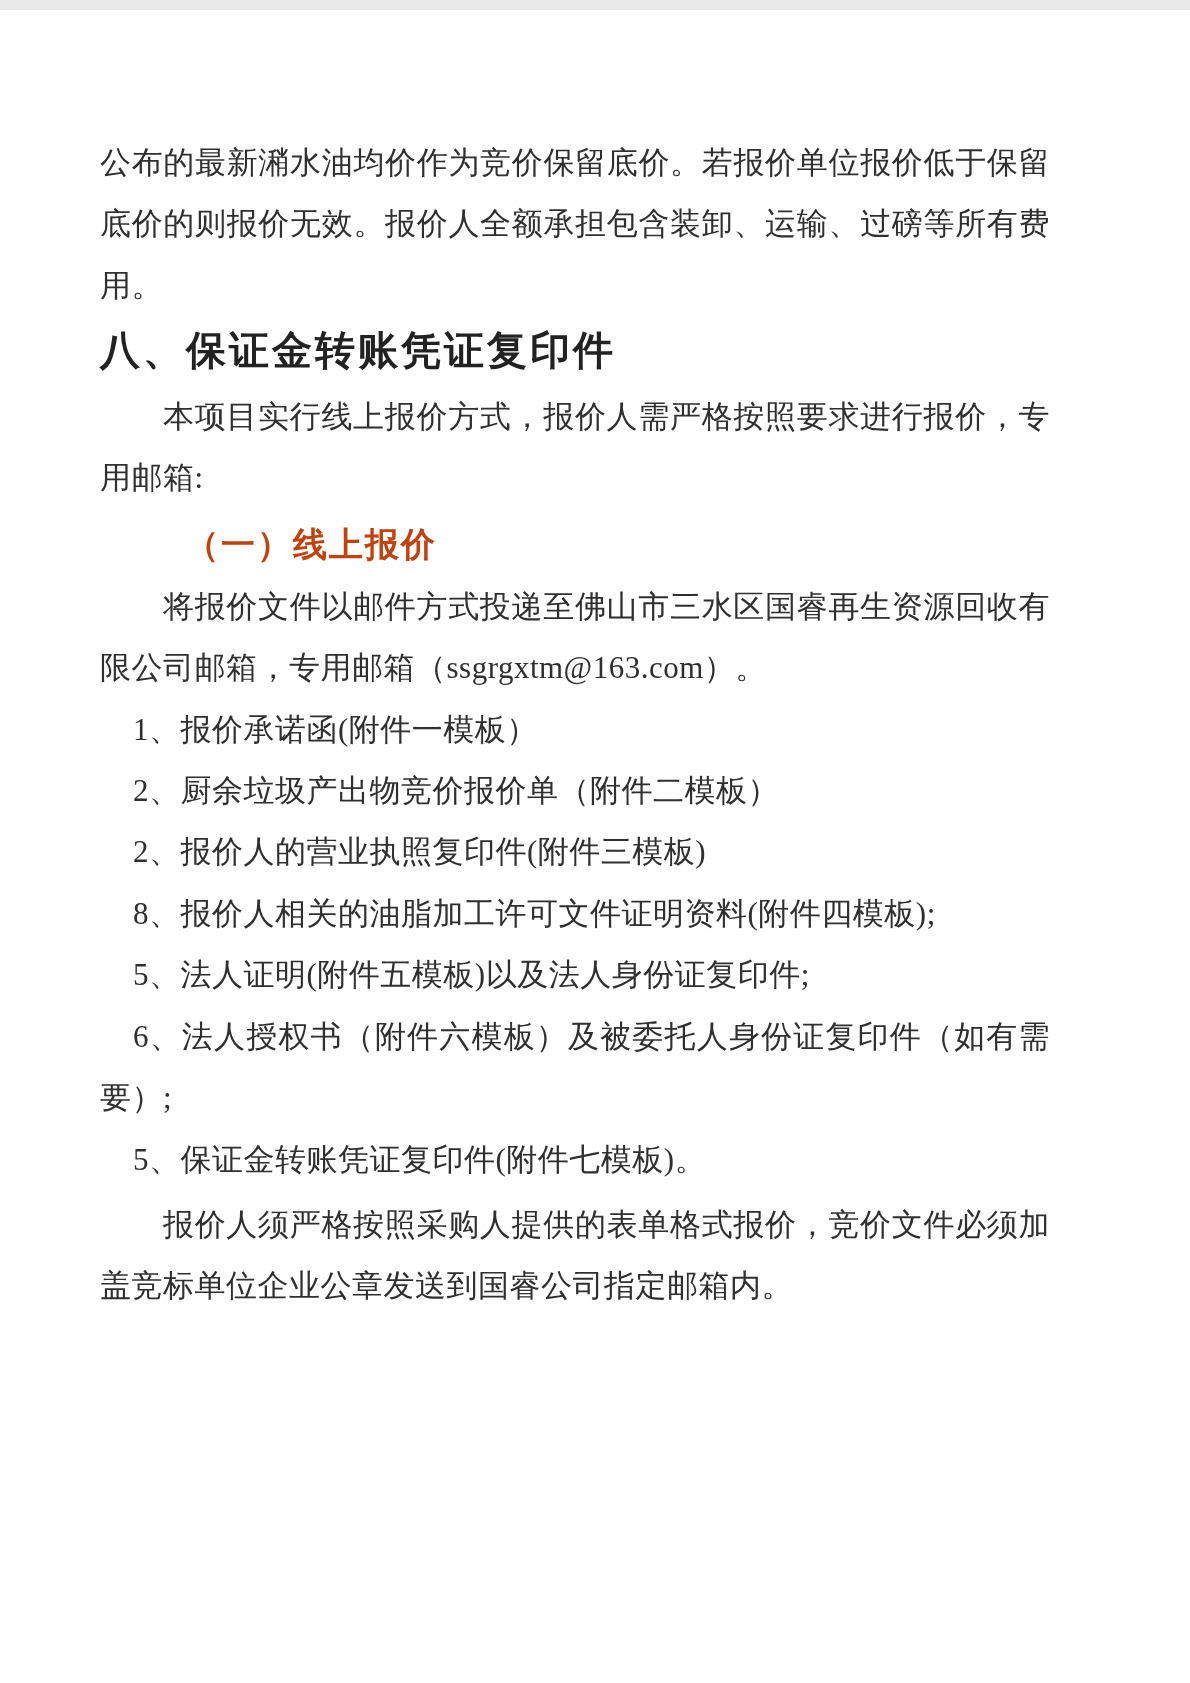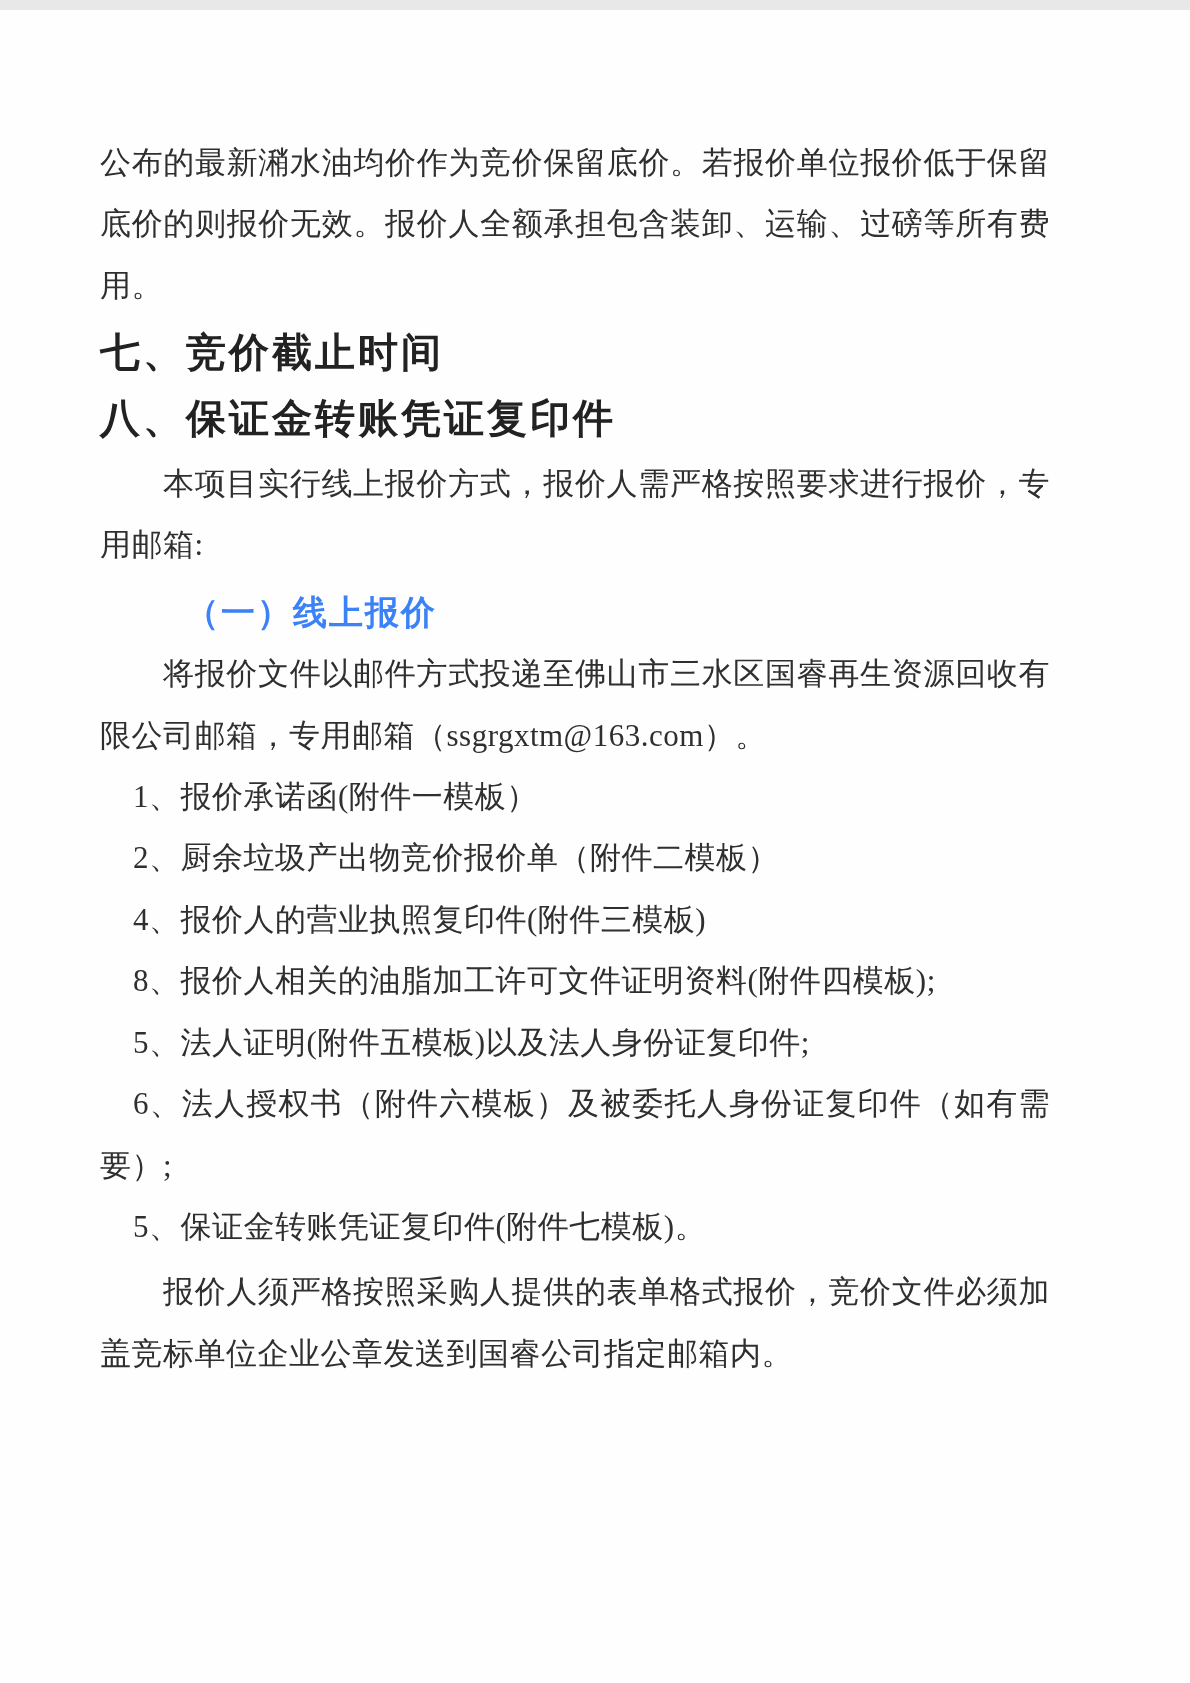--- a/index.html
+++ b/index.html
@@ -45,50 +45,49 @@
     letter-spacing: 3px;
     color: #222222;
     margin: 0;
   }
   .h2 {
     font-family: Liberation Sans, sans-serif;
     font-weight: 700;
     font-size: 34px;
     line-height: 61.4px;
     letter-spacing: 2px;
-    color: #3b82f6;
+    color: #c2410c;
     margin: 0 0 0 85px;
   }
   .mt4  { margin-top: 4px; }
   .mt6  { margin-top: 6px; }
   .mt10 { margin-top: 10px; }
 </style>
 </head>
 <body>
 
 <div class="page">
   <div class="content">
 
     <p class="p">公布的最新潲水油均价作为竞价保留底价。若报价单位报价低于保留底价的则报价无效。报价人全额承担包含装卸、运输、过磅等所有费用。</p>
 
-    <h2 class="h1 mt6">七、竞价截止时间</h2>
 
 
     <h2 class="h1 mt4">八、保证金转账凭证复印件</h2>
 
     <p class="p indent2 mt4">本项目实行线上报价方式，报价人需严格按照要求进行报价，专用邮箱:</p>
 
     <h3 class="h2 mt6">（一）线上报价</h3>
 
     <p class="p indent2">将报价文件以邮件方式投递至佛山市三水区国睿再生资源回收有限公司邮箱，专用邮箱（ssgrgxtm@163.com）。</p>
 
 
     <p class="p item">1、报价承诺函(附件一模板）</p>
     <p class="p item">2、厨余垃圾产出物竞价报价单（附件二模板）</p>
-    <p class="p item">4、报价人的营业执照复印件(附件三模板)</p>
+    <p class="p item">2、报价人的营业执照复印件(附件三模板)</p>
     <p class="p item">8、报价人相关的油脂加工许可文件证明资料(附件四模板);</p>
     <p class="p item">5、法人证明(附件五模板)以及法人身份证复印件;</p>
     <p class="p item">6、法人授权书（附件六模板）及被委托人身份证复印件（如有需要）;</p>
     <p class="p item">5、保证金转账凭证复印件(附件七模板)。</p>
 
     <p class="p indent2 mt4">报价人须严格按照采购人提供的表单格式报价，竞价文件必须加盖竞标单位企业公章发送到国睿公司指定邮箱内。</p>
 
   </div>
 </div>
 

